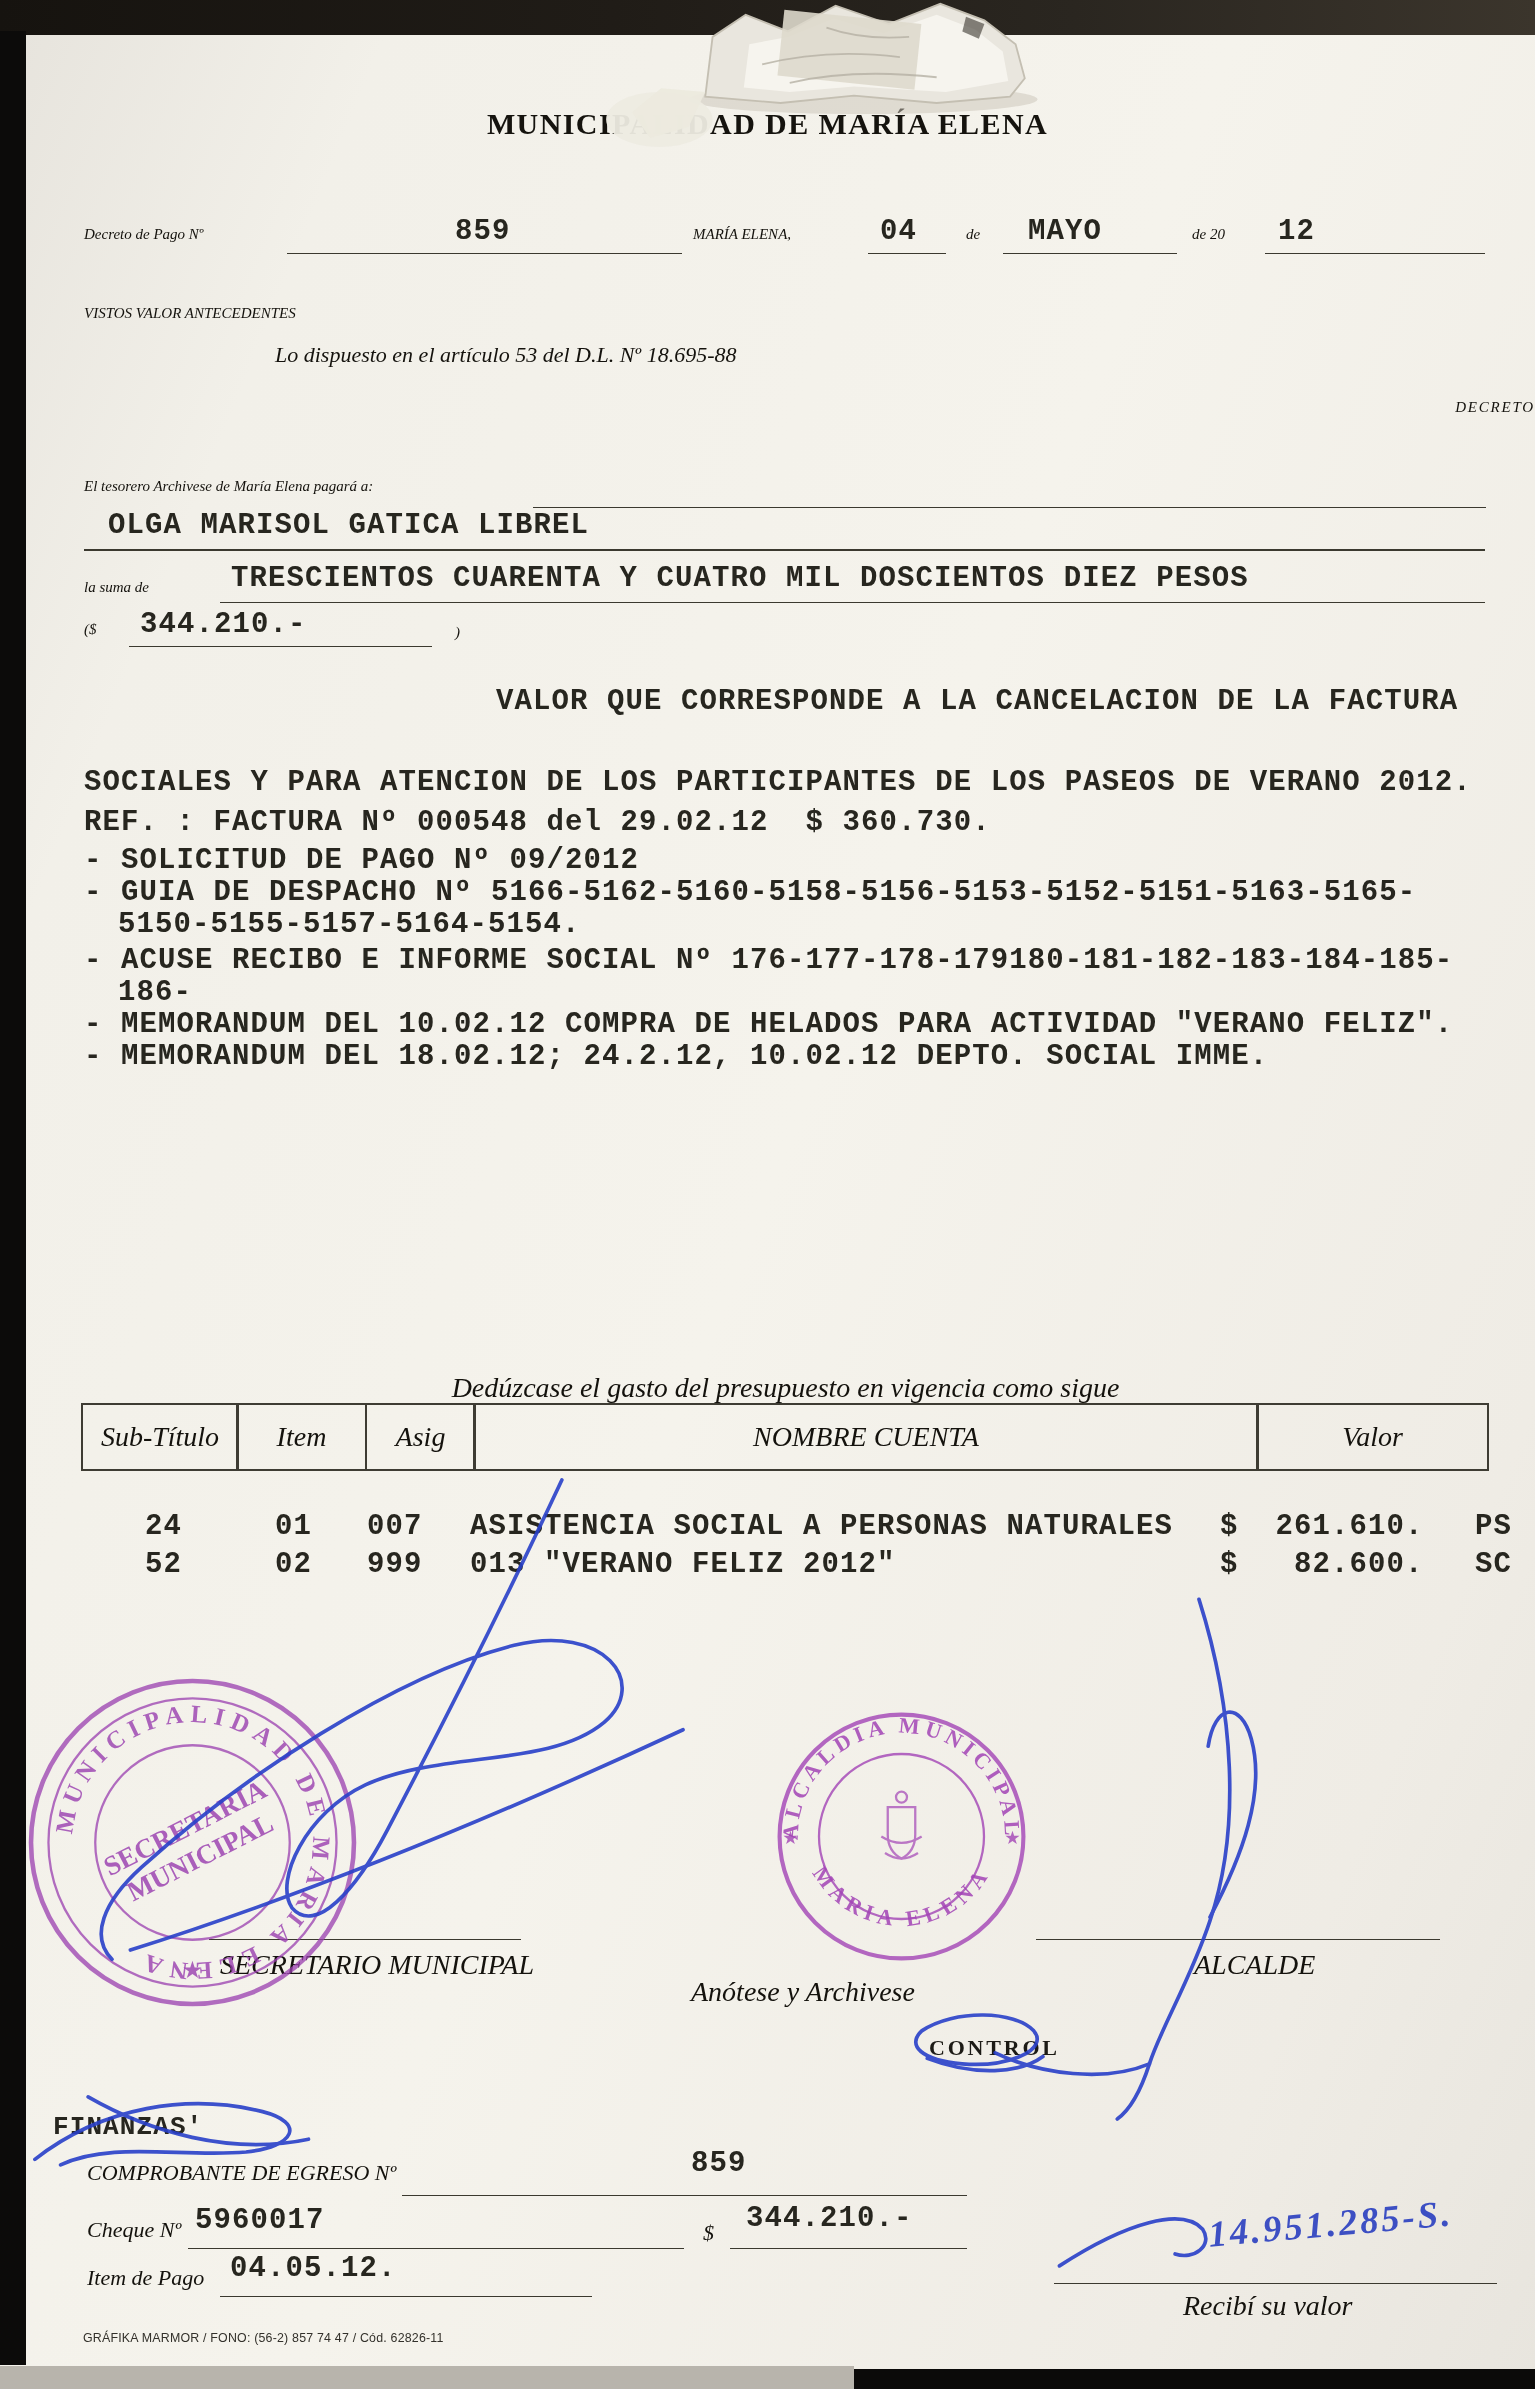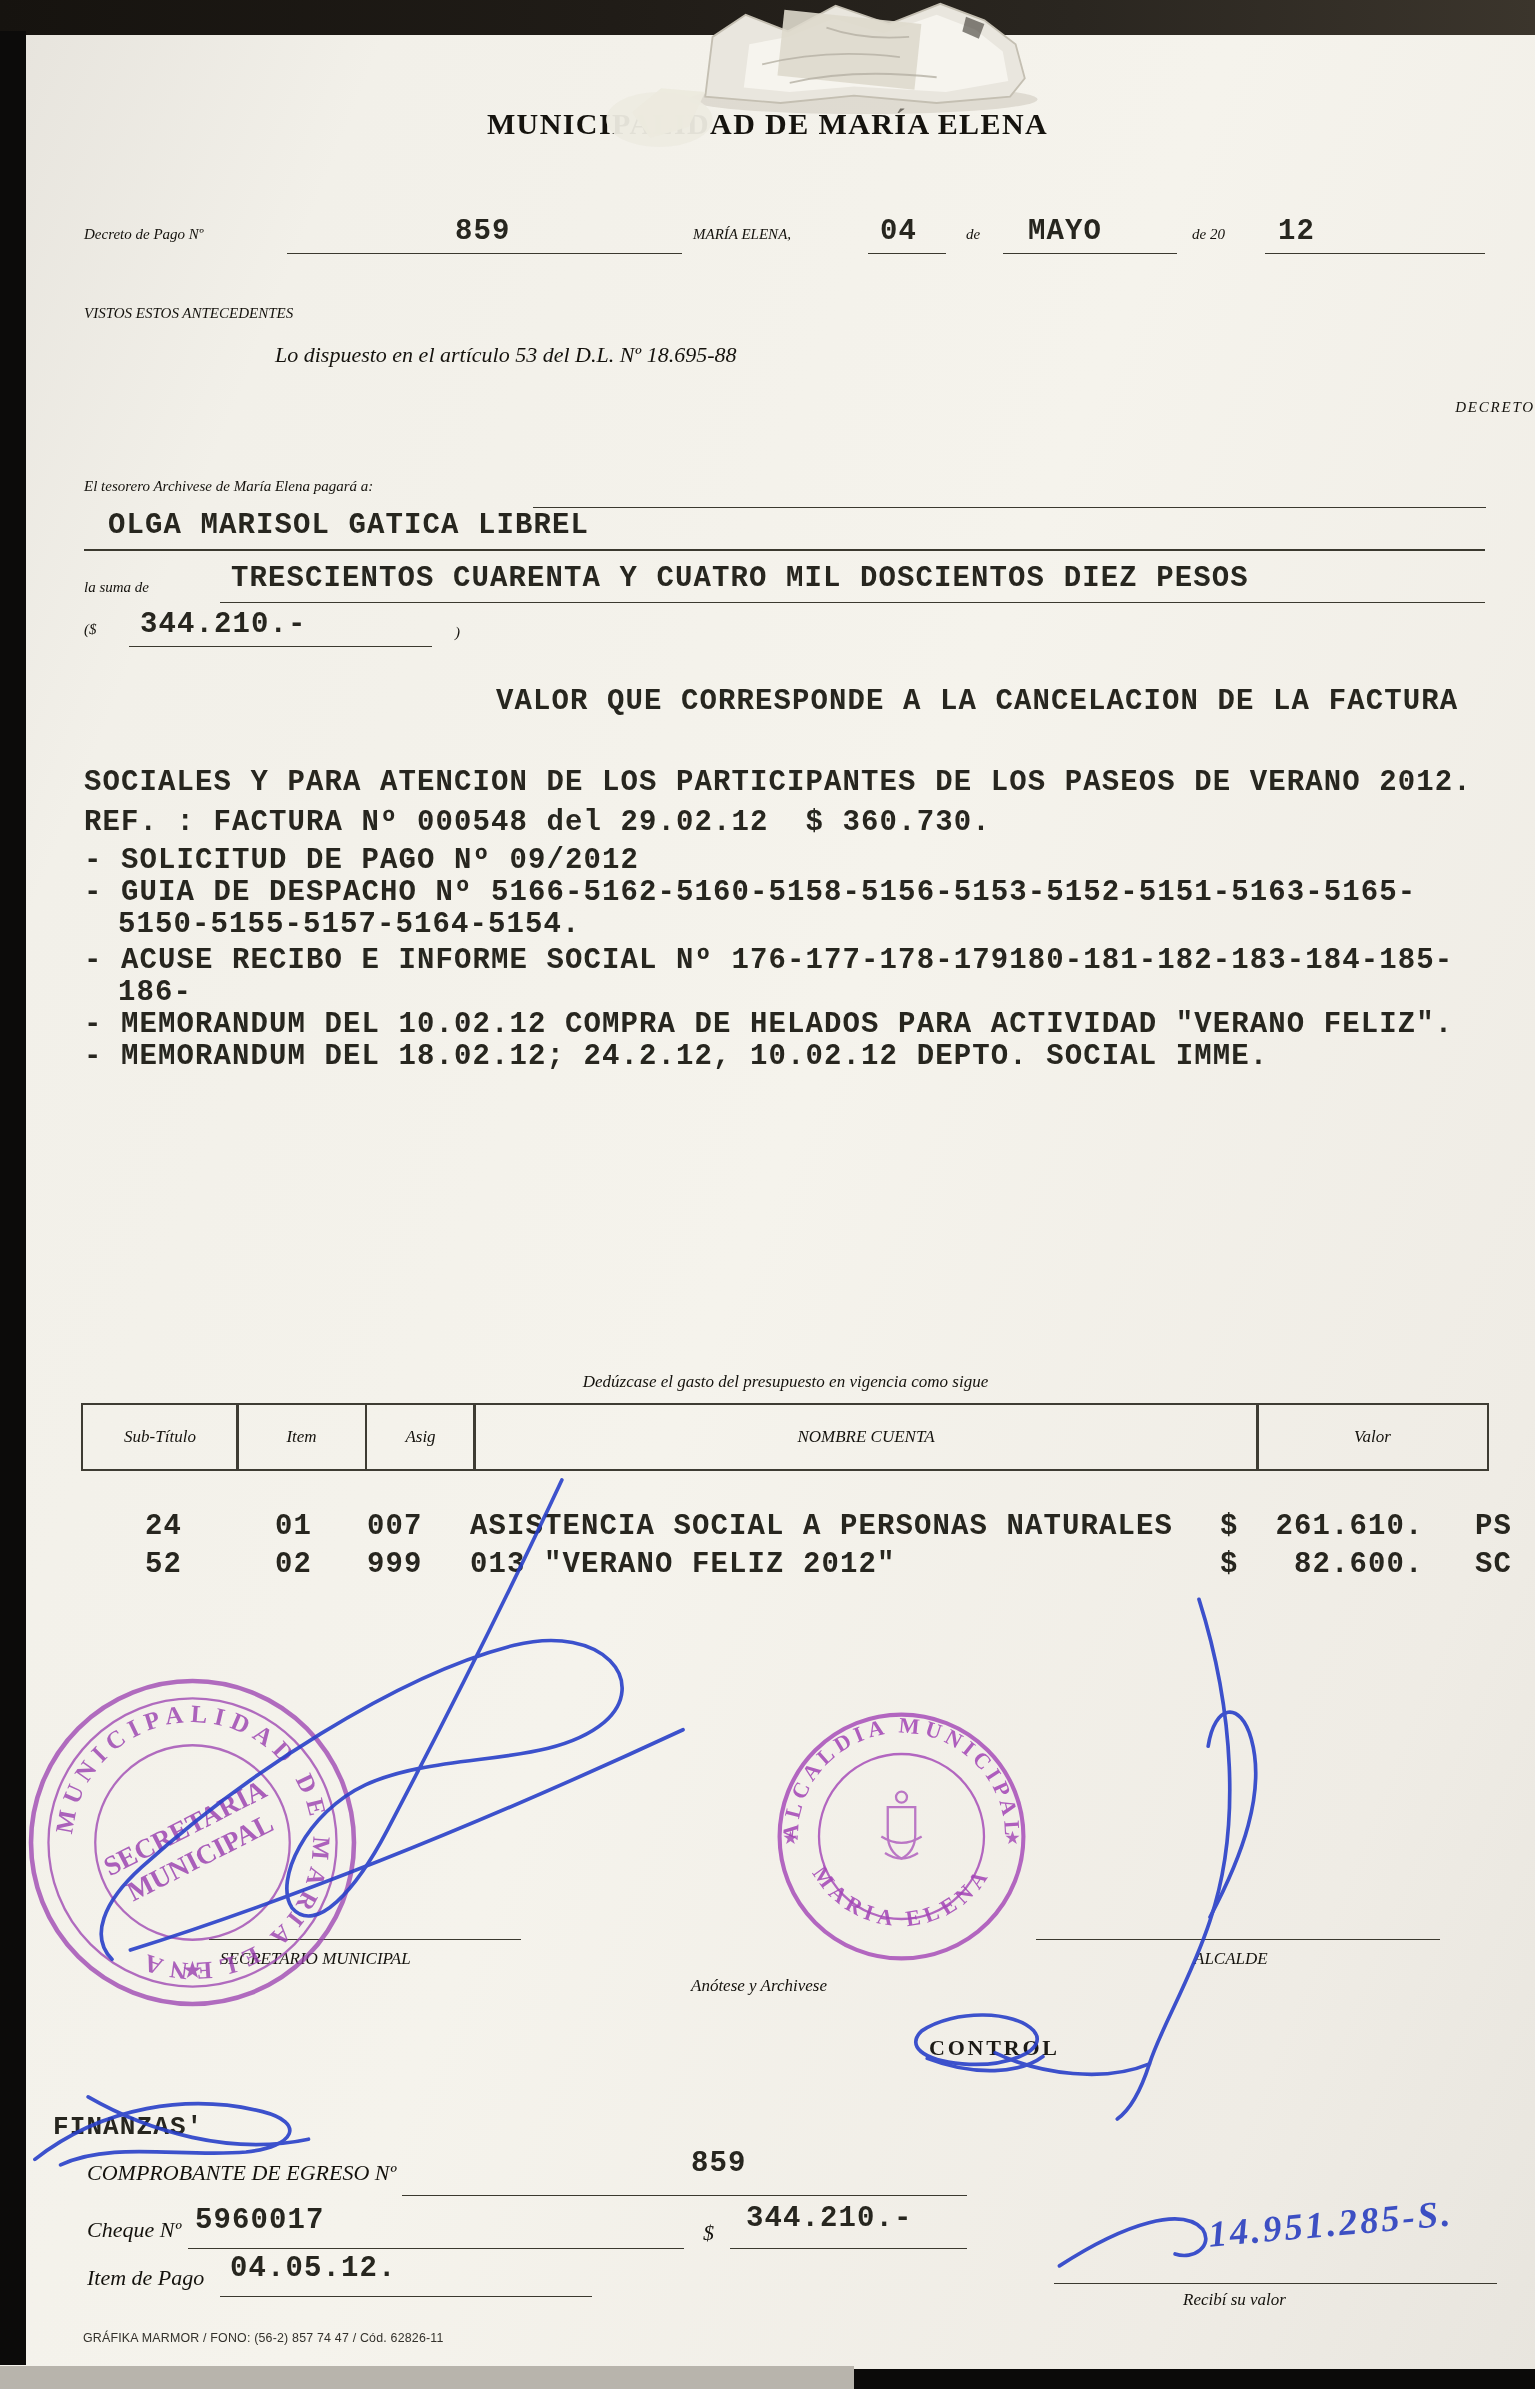--- a/index.html
+++ b/index.html
@@ -1,20 +1,20 @@
 <!DOCTYPE html>
 <html style="font-size:14.7px"><head>
 <meta charset="utf-8">
 <style>
   *{margin:0;padding:0;box-sizing:border-box}
   html,body{width:1535px;height:2389px}
   body{position:relative;background:#716d66;font-family:"Liberation Serif",serif;overflow:hidden}
   .page{position:absolute;inset:0;background:linear-gradient(112deg,#e6e3dc 0%,#f2f0e9 16%,#f5f3ec 50%,#efece5 84%,#e8e5de 100%)}
   .it{position:absolute;font-style:italic;color:#14120d;white-space:nowrap;font-family:"Liberation Serif",serif}
-  .sz25{font-size:15px}.sz24{font-size:22px}.sz23{font-size:17px}
+  .sz25{font-size:15px}.sz24{font-size:22px}.sz23{font-size:28px}
   .mono{position:absolute;font-family:"Liberation Mono",monospace;font-weight:700;font-size:29px;letter-spacing:1.1px;color:#27261f;white-space:pre;line-height:1}
   .mono-sm{font-size:26px}
   .rule{position:absolute;height:0;border-bottom:1.8px solid #3b392f}
   .title{position:absolute;left:0;top:107px;width:1535px;text-align:center;font-weight:bold;font-size:30px;letter-spacing:1.4px;color:#15130e;font-family:"Liberation Serif",serif}
   .center{left:0;width:1535px;text-align:right}
   .hdr{position:absolute;top:1403px;height:68px;border:2.3px solid #3e3c33;display:flex;align-items:center;justify-content:center}
   .hdr .it{position:static}
   .ctrl{position:absolute;font-size:22px;font-weight:bold;letter-spacing:2.8px;color:#1c1a15;font-family:"Liberation Serif",serif}
   .hand{position:absolute;left:1208px;top:2202px;font-size:37px;font-style:italic;font-weight:bold;color:#2a3fc0;transform:rotate(-5deg);letter-spacing:2.8px;opacity:.9;white-space:nowrap}
   .printer{position:absolute;left:83px;top:2331px;font-family:"Liberation Sans",sans-serif;font-size:12.4px;color:#33312b;letter-spacing:0.2px}
@@ -39,21 +39,21 @@
   <span class="it sz25" style="left:693px;top:226px">MARÍA ELENA,</span>
   <div class="rule" style="left:868px;top:253px;width:78px"></div>
   <span class="mono" style="left:880px;top:217px">04</span>
   <span class="it sz25" style="left:966px;top:226px">de</span>
   <div class="rule" style="left:1003px;top:253px;width:174px"></div>
   <span class="mono" style="left:1028px;top:217px">MAYO</span>
   <span class="it sz25" style="left:1192px;top:226px">de 20</span>
   <div class="rule" style="left:1265px;top:253px;width:220px"></div>
   <span class="mono" style="left:1278px;top:217px">12</span>
 
-  <span class="it sz25" style="left:84px;top:305px">VISTOS ESTOS ANTECEDENTES</span>
+  <span class="it sz25" style="left:84px;top:305px">VISTOS VALOR ANTECEDENTES</span>
   <span class="it sz24" style="left:275px;top:342px">Lo dispuesto en el artículo 53 del D.L. Nº 18.695-88</span>
   <span class="it sz25 center" style="top:399px;letter-spacing:1.8px">DECRETO</span>
 
   <span class="it sz25" style="left:84px;top:478px">El tesorero Archivese de María Elena pagará a:</span>
   <div class="rule" style="left:533px;top:507px;width:953px"></div>
   <span class="mono" style="left:108px;top:511px">OLGA MARISOL GATICA LIBREL</span>
   <div class="rule" style="left:84px;top:549px;width:1401px;border-bottom-width:2.8px"></div>
   <span class="it sz25" style="left:84px;top:579px">la suma de</span>
   <span class="mono" style="left:231px;top:564px">TRESCIENTOS CUARENTA Y CUATRO MIL DOSCIENTOS DIEZ PESOS</span>
   <div class="rule" style="left:220px;top:602px;width:1265px"></div>

